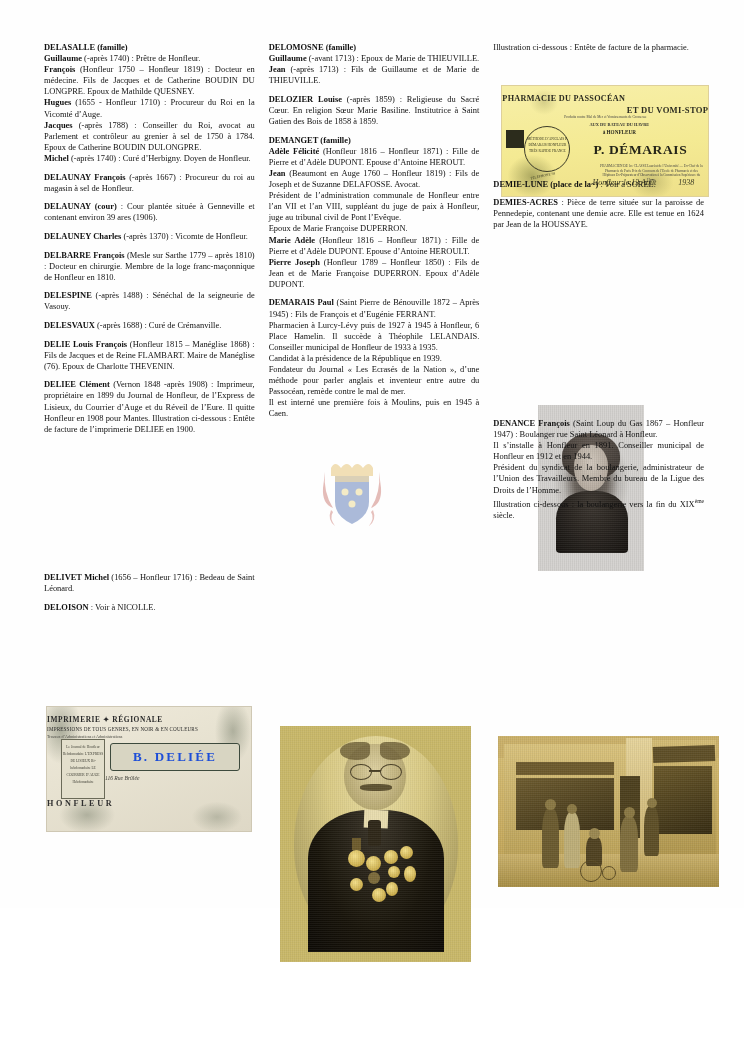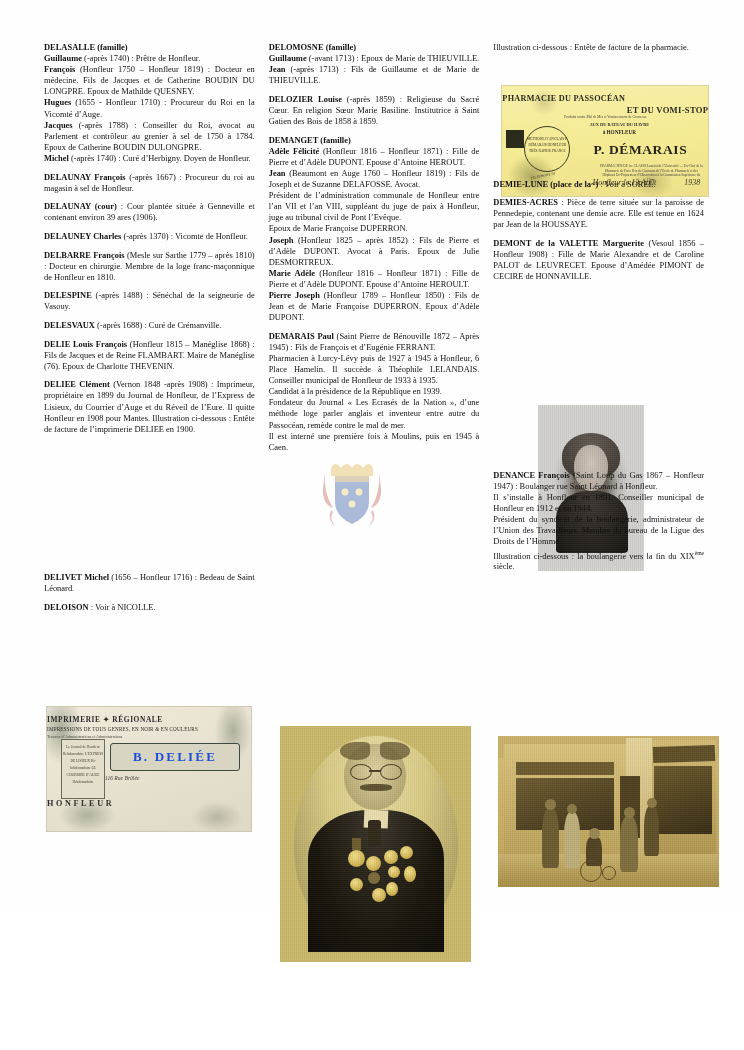--- a/index.html
+++ b/index.html
@@ -150,21 +150,21 @@
     border: 1.3px solid #3c3c28; border-radius: 50%;
     font-size: 3.5px; color:#33331f; text-align:center; line-height:6px; padding-top:9px;
     box-sizing: border-box;
   }
   .ph-sq {
     position:absolute; left: 4px; top: 44px; width: 18px; height: 18px;
     background:#2c2c1c;
   }
   .ph-foot { position:absolute; left: 96px; top: 78px; width: 106px; font-size:3.4px; color:#444; text-align:center; line-height:4.6px;}
   .ph-date { position:absolute; left: 62px; top: 92px; width: 120px; font-size:8px; font-style:italic; color:#3a3a24; text-align:center;}
-  .ph-date2{ position:absolute; left: 176px; top: 92px; font-size:8px; font-style:italic; color:#3a3a24;margin-left:6px;}
+  .ph-date2{ position:absolute; left: 176px; top: 92px; font-size:8px; font-style:italic; color:#3a3a24;}
   .ph-tel  { position:absolute; left: 28px; top: 88px; font-size:3.6px; color:#3a3a24; transform: rotate(-12deg);}
   .ph-leaf {
     position:absolute; left:0; top:0; width:100%; height:100%;
     background:
       radial-gradient(ellipse 34px 30px at 30px 90px, rgba(90,95,40,0.45), transparent 72%),
       radial-gradient(ellipse 30px 24px at 150px 96px, rgba(95,95,45,0.28), transparent 72%),
       radial-gradient(ellipse 20px 18px at 42px 16px, rgba(95,95,45,0.22), transparent 72%);
     pointer-events:none;
   }
 
@@ -380,30 +380,29 @@
         <div class="entry">
           <div class="para"><b>DELOZIER Louise</b><span> (-après 1859) : Religieuse du Sacré Cœur. En religion Sœur Marie Basiline. Institutrice à Saint Gatien des Bois de 1858 à 1859.</span></div>
         </div>
 
         <div class="entry">
           <div class="para"><b>DEMANGET (famille)</b></div>
           <div class="para"><b>Adèle Félicité</b><span> (Honfleur 1816 – Honfleur 1871) : Fille de Pierre et d’Adèle DUPONT. Epouse d’Antoine HEROUT.</span></div>
           <div class="para"><b>Jean</b><span> (Beaumont en Auge 1760 – Honfleur 1819) : Fils de Joseph et de Suzanne DELAFOSSE. Avocat.</span></div>
           <div class="para"><span>Président de l’administration communale de Honfleur entre l’an VII et l’an VIII, suppléant du juge de paix à Honfleur, juge au tribunal civil de Pont l’Evêque.</span></div>
           <div class="para"><span>Epoux de Marie Françoise DUPERRON.</span></div>
-          <div class="para"><b>Joseph</b><span> (Honfleur 1825 – après 1852) : Fils de Pierre et d’Adèle DUPONT. Avocat à Paris. Epoux de Julie DESMORTREUX.</span></div>
           <div class="para"><b>Marie Adèle</b><span> (Honfleur 1816 – Honfleur 1871) : Fille de Pierre et d’Adèle DUPONT. Epouse d’Antoine HEROULT.</span></div>
           <div class="para"><b>Pierre Joseph</b><span> (Honfleur 1789 – Honfleur 1850) : Fils de Jean et de Marie Françoise DUPERRON. Epoux d’Adèle DUPONT.</span></div>
         </div>
 
         <div class="entry">
           <div class="para"><b>DEMARAIS Paul</b><span> (Saint Pierre de Bénouville 1872 – Après 1945) : Fils de François et d’Eugénie FERRANT.</span></div>
           <div class="para"><span>Pharmacien à Lurcy-Lévy puis de 1927 à 1945 à Honfleur, 6 Place Hamelin. Il succède à Théophile LELANDAIS. Conseiller municipal de Honfleur de 1933 à 1935.</span></div>
           <div class="para"><span>Candidat à la présidence de la République en 1939.</span></div>
-          <div class="para"><span>Fondateur du Journal « Les Ecrasés de la Nation », d’une méthode loge parler anglais et inventeur entre autre du Passocéan, remède contre le mal de mer.</span></div>
+          <div class="para"><span>Fondateur du Journal « Les Ecrasés de la Nation », d’une méthode pour parler anglais et inventeur entre autre du Passocéan, remède contre le mal de mer.</span></div>
           <div class="para"><span>Il est interné une première fois à Moulins, puis en 1945 à Caen.</span></div>
         </div>
 
       </div>
 
       <figure class="img-portrait-m">
         <div class="pm-bg"></div>
         <div class="pm-oval"></div>
         <div class="pm-suit"></div>
         <div class="pm-head"></div>
@@ -442,23 +441,20 @@
         <div style="height:118px"></div>
 
         <div class="entry">
           <div class="para"><b>DEMIE-LUNE (place de la~)</b><span> : Voir à SOREL.</span></div>
         </div>
 
         <div class="entry">
           <div class="para"><b>DEMIES-ACRES</b><span> : Pièce de terre située sur la paroisse de Pennedepie, contenant une demie acre. Elle est tenue en 1624 par Jean de la HOUSSAYE.</span></div>
         </div>
 
-        <div class="entry">
-          <div class="para"><b>DEMONT de la VALETTE Marguerite</b><span> (Vesoul 1856 – Honfleur 1908) : Fille de Marie Alexandre et de Caroline PALOT de LEUVRECET. Epouse d’Amédée PIMONT de CECIRE de HONNAVILLE.</span></div>
-        </div>
 
         <div style="height:180px"></div>
 
         <div class="entry">
           <div class="para"><b>DENANCE François</b><span> (Saint Loup du Gas 1867 – Honfleur 1947) : Boulanger rue Saint Léonard à Honfleur.</span></div>
           <div class="para"><span>Il s’installe à Honfleur en 1891. Conseiller municipal de Honfleur en 1912 et en 1944.</span></div>
           <div class="para"><span>Président du syndicat de la boulangerie, administrateur de l’Union des Travailleurs. Membre du bureau de la Ligue des Droits de l’Homme.</span></div>
           <div class="para"><span>Illustration ci-dessous : la boulangerie vers la fin du XIX</span><sup>ème</sup><span> siècle.</span></div>
         </div>
 

